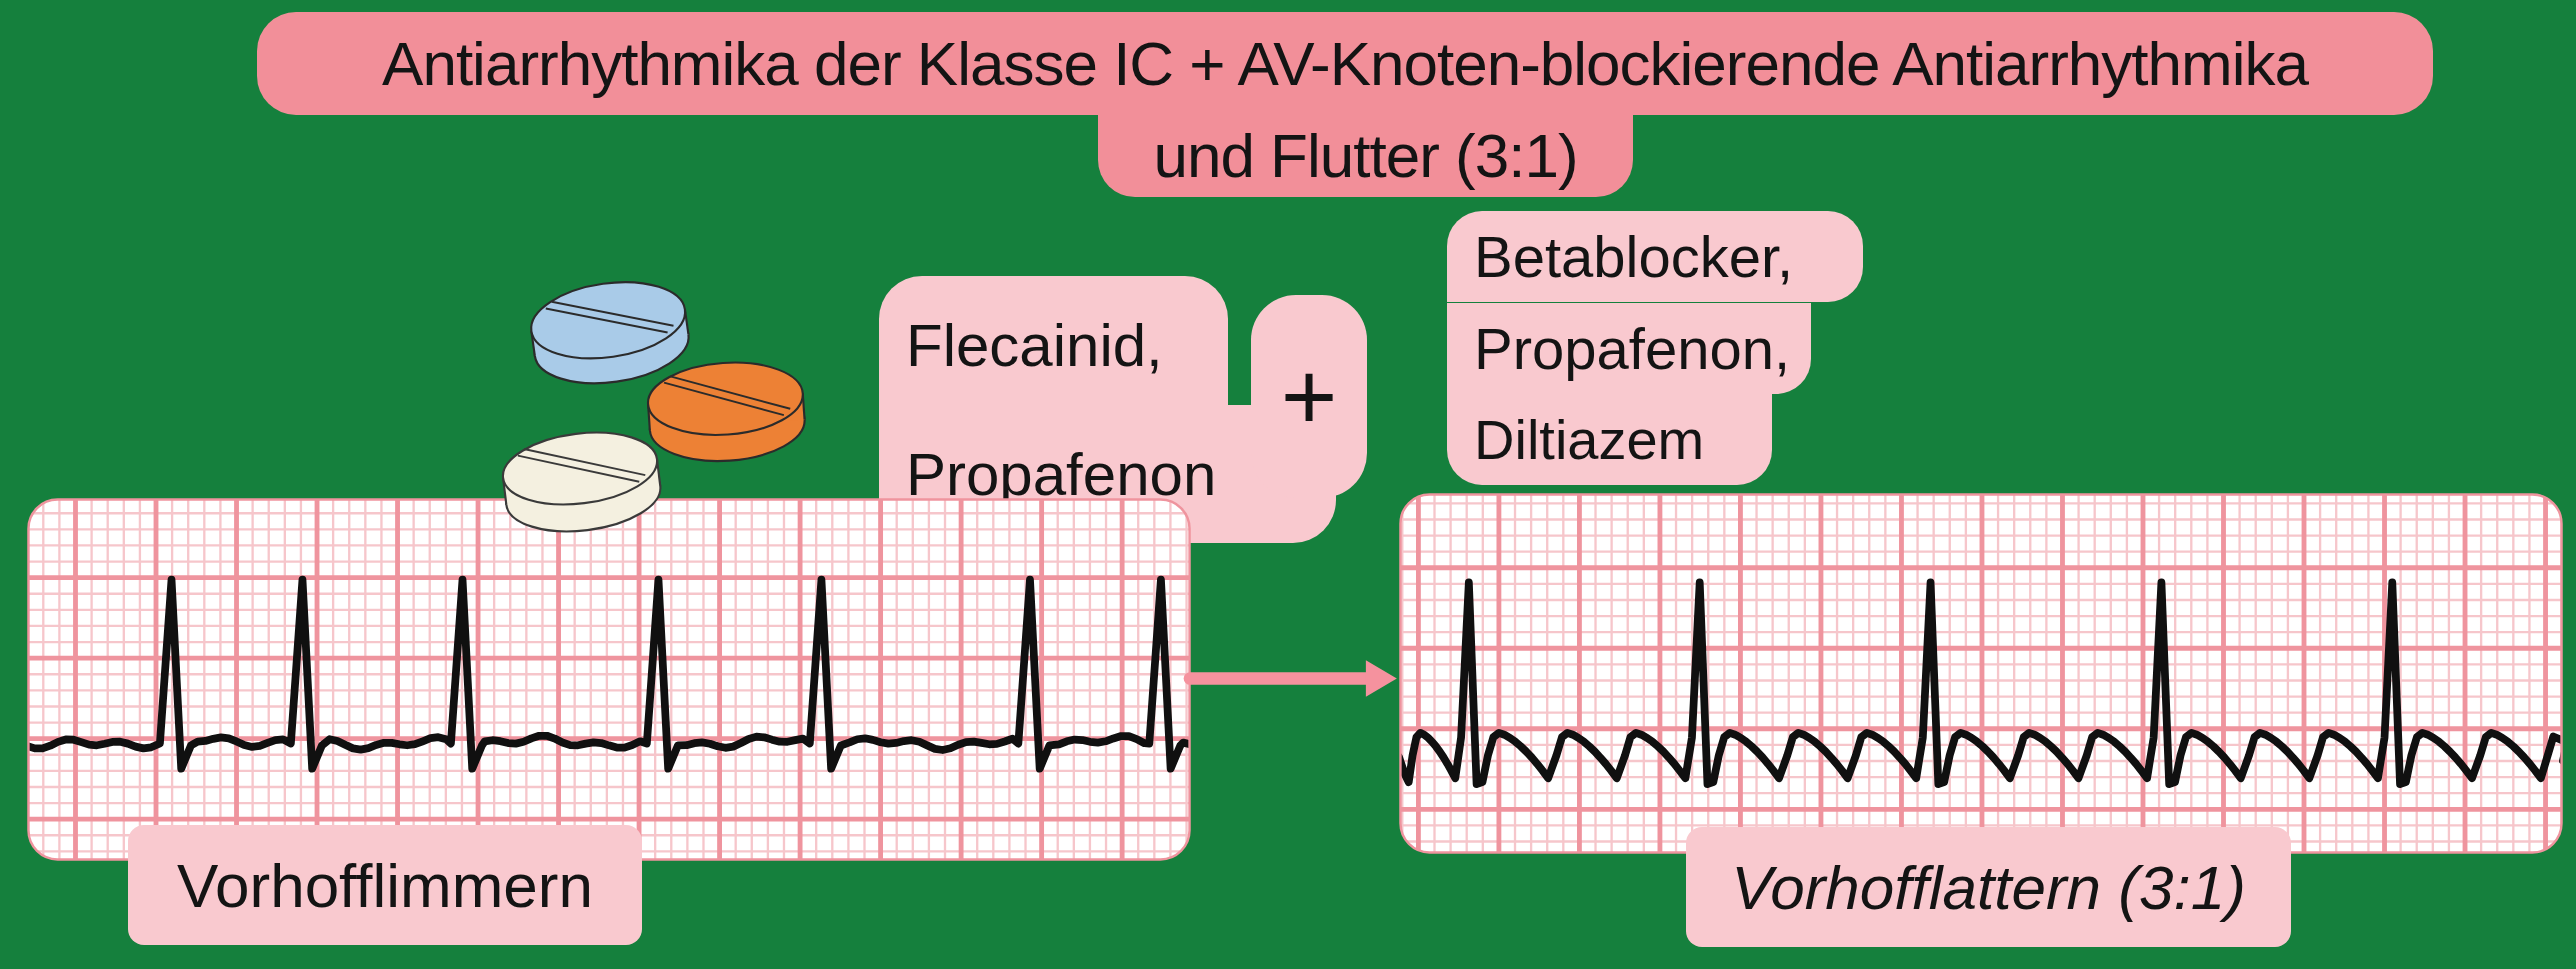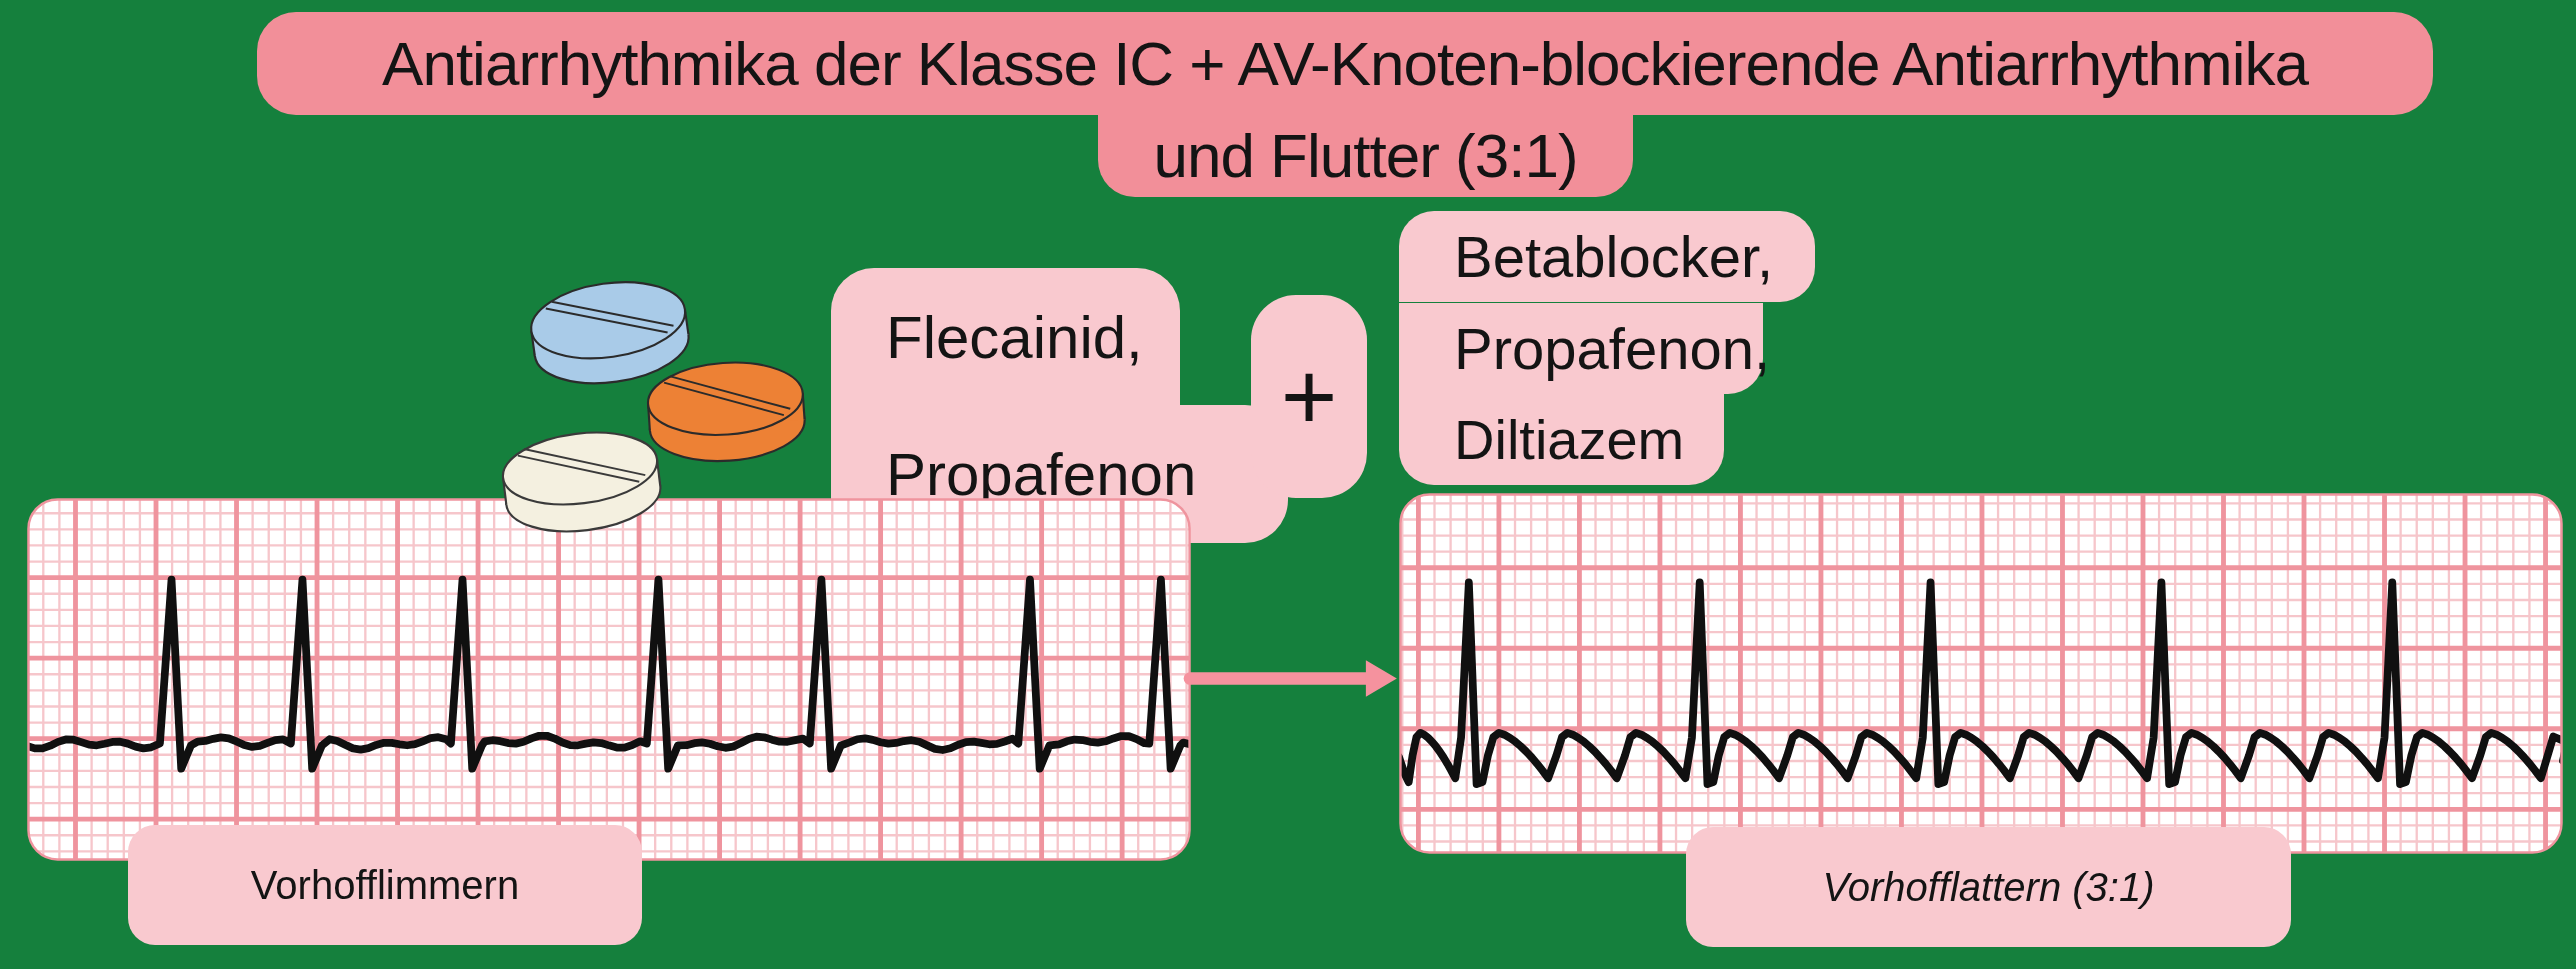--- a/index.html
+++ b/index.html
@@ -11,32 +11,32 @@
   .title-line1{
     left:257px; top:11.6px; width:2176px; height:103px;
     background:var(--banner); border-radius:39px;
     font-size:62px; letter-spacing:-1px; justify-content:center;
   }
   .title-line2{
     left:1098px; top:114px; width:535px; height:83px;
     background:var(--banner); border-radius:0 0 37px 37px;
     font-size:62px; letter-spacing:-1px; justify-content:center;
   }
-  .hl{background:var(--hl); font-size:60px; padding-left:55px;}
-  .ic1{left:831px; top:268px; width:349px; height:138px; border-radius:43px 43px 0 0;}
+  .hl{background:var(--hl); font-size:60px; padding-left:27px;margin-left:48px;}
+  .ic1{left:831px; top:276px; width:349px; height:138px; border-radius:43px 43px 0 0;}
   .ic2{left:831px; top:405px; width:457px; height:138px; border-radius:0 43px 43px 43px;}
   .plusbox{
     left:1251px; top:295px; width:116px; height:203px; background:var(--hl);
     border-radius:45px; font-size:97px; justify-content:center; padding-left:0;
   }
   .av1{left:1399px; top:211px; width:416px; height:91px; font-size:58px; border-radius:35px 35px 35px 0;}
   .av2{left:1399px; top:303px; width:364px; height:91px; font-size:58px; border-radius:0 0 35px 0;}
   .av3{left:1399px; top:394px; width:325px; height:91px; font-size:56px; border-radius:0 0 35px 35px;}
   .strip-label{
-    background:var(--hl); border-radius:27px; font-size:40px;
+    background:var(--hl); border-radius:16px; font-size:62px;
     justify-content:center; z-index:4;
   }
   .lab-left{left:128px; top:825px; width:514px; height:120px;}
   .lab-right{left:1686px; top:827px; width:605px; height:120px;font-style:italic;}
   svg.abs{position:absolute;}
   #pills{left:475px; top:265px; z-index:3;}
   #ecg-left{left:27px; top:498px; z-index:1;}
   #ecg-right{left:1399px; top:493px; z-index:1;}
   #arrow{left:1174px; top:635px; z-index:2;}
 </style>

